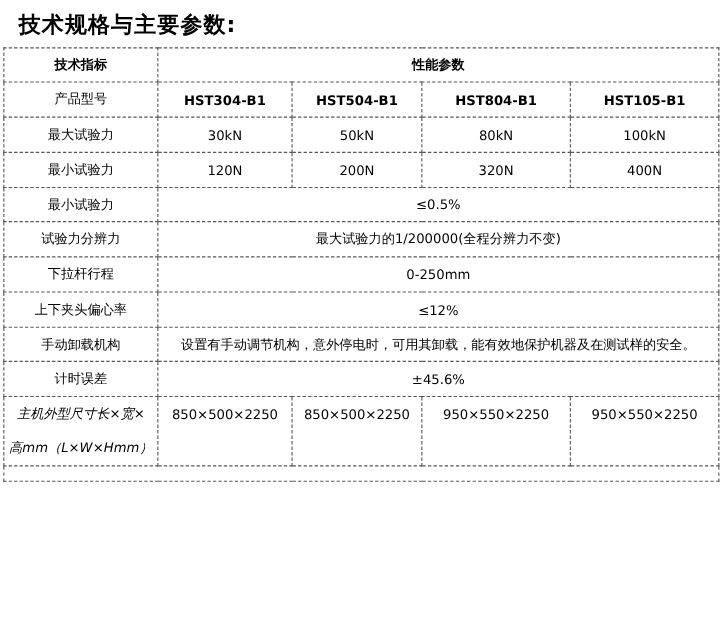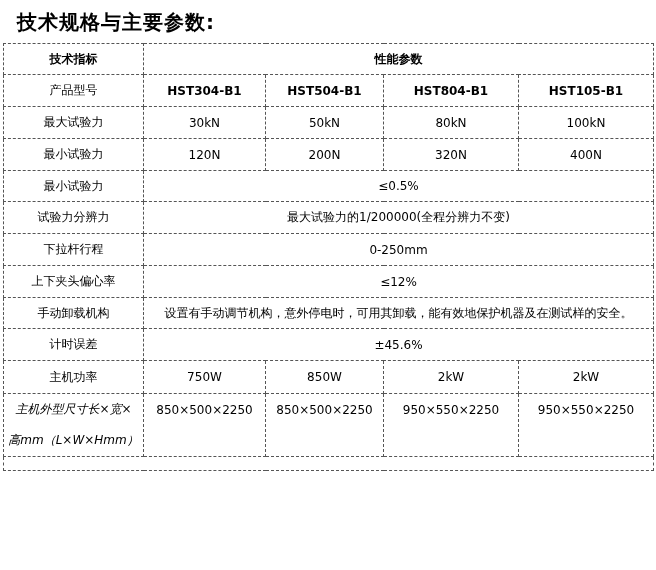--- a/index.html
+++ b/index.html
@@ -130,27 +130,20 @@
     <tr style="height:31px">
       <td class="label">手动卸载机构</td>
       <td colspan="4" class="left-val">设置有手动调节机构，意外停电时，可用其卸载，能有效地保护机器及在测试样的安全。</td>
     </tr>
 
     <tr style="height:32px">
       <td class="label">计时误差</td>
       <td colspan="4">±45.6%</td>
     </tr>
 
-    <tr style="height:33px">
-      <td class="label">主机功率</td>
-      <td>750W</td>
-      <td>850W</td>
-      <td>2kW</td>
-      <td>2kW</td>
-    </tr>
 
 
     <tr style="height:62px" class="dim-row">
       <td class="label">主机外型尺寸长×宽×
 高mm（L×W×Hmm）</td>
       <td>850×500×2250</td>
       <td>850×500×2250</td>
       <td>950×550×2250</td>
       <td>950×550×2250</td>
     </tr>

